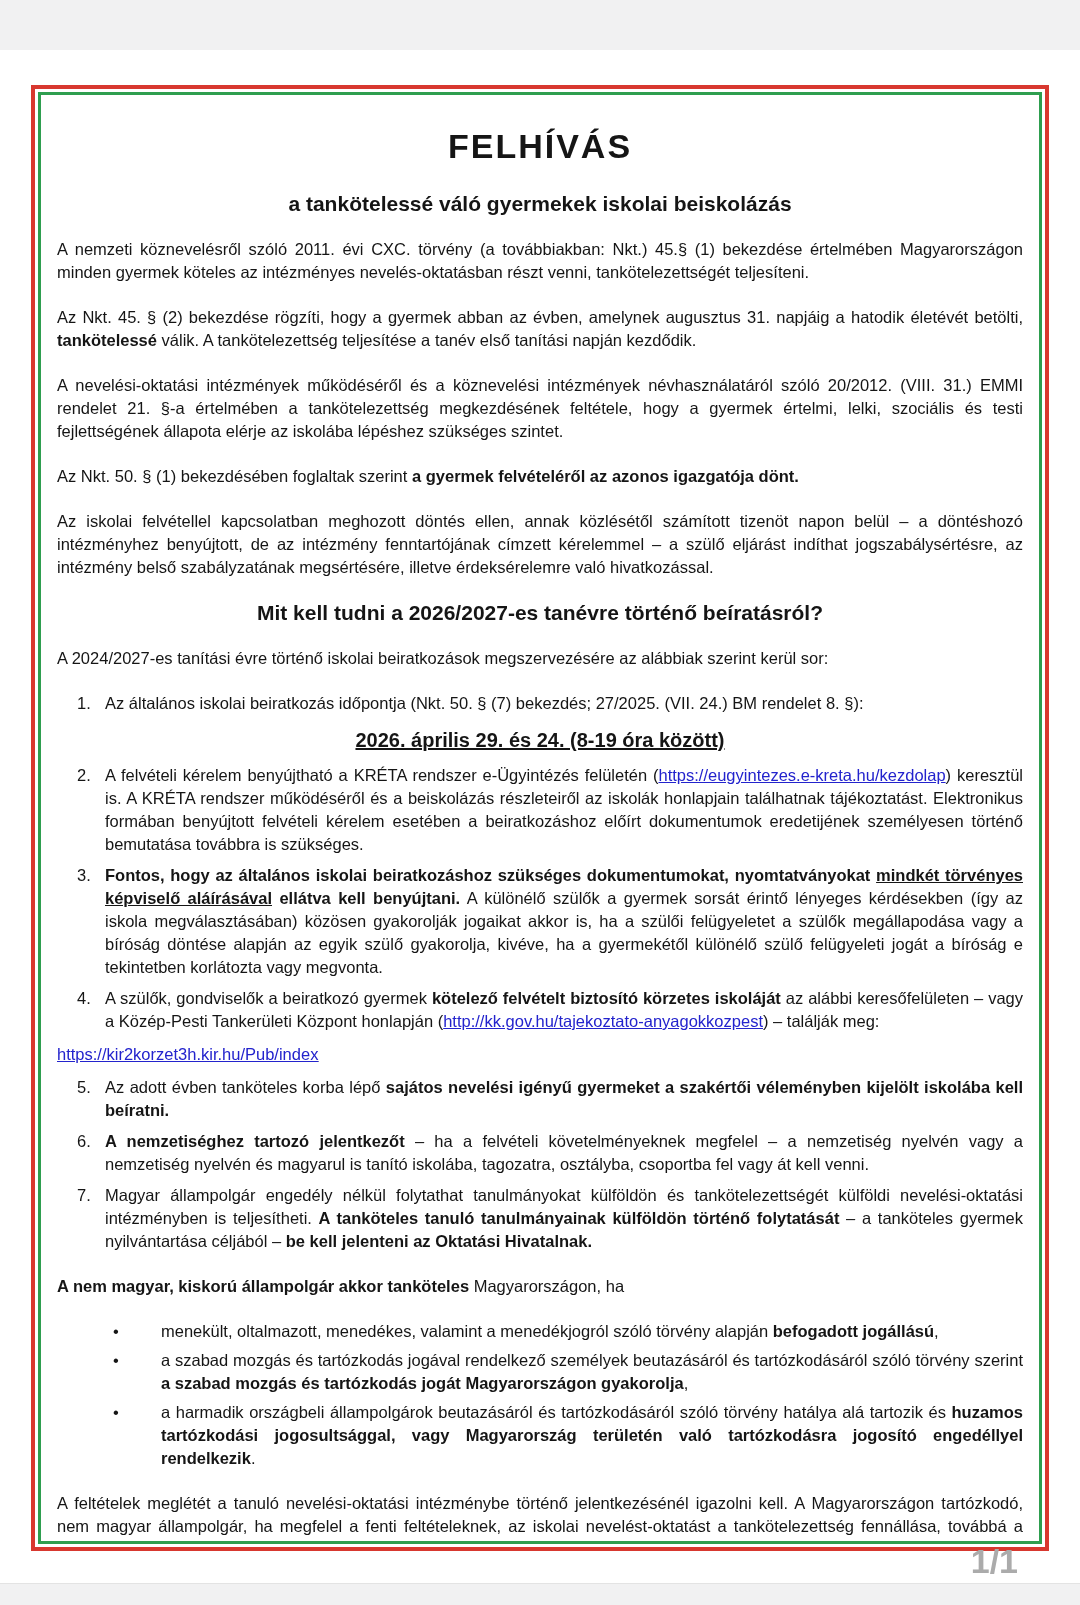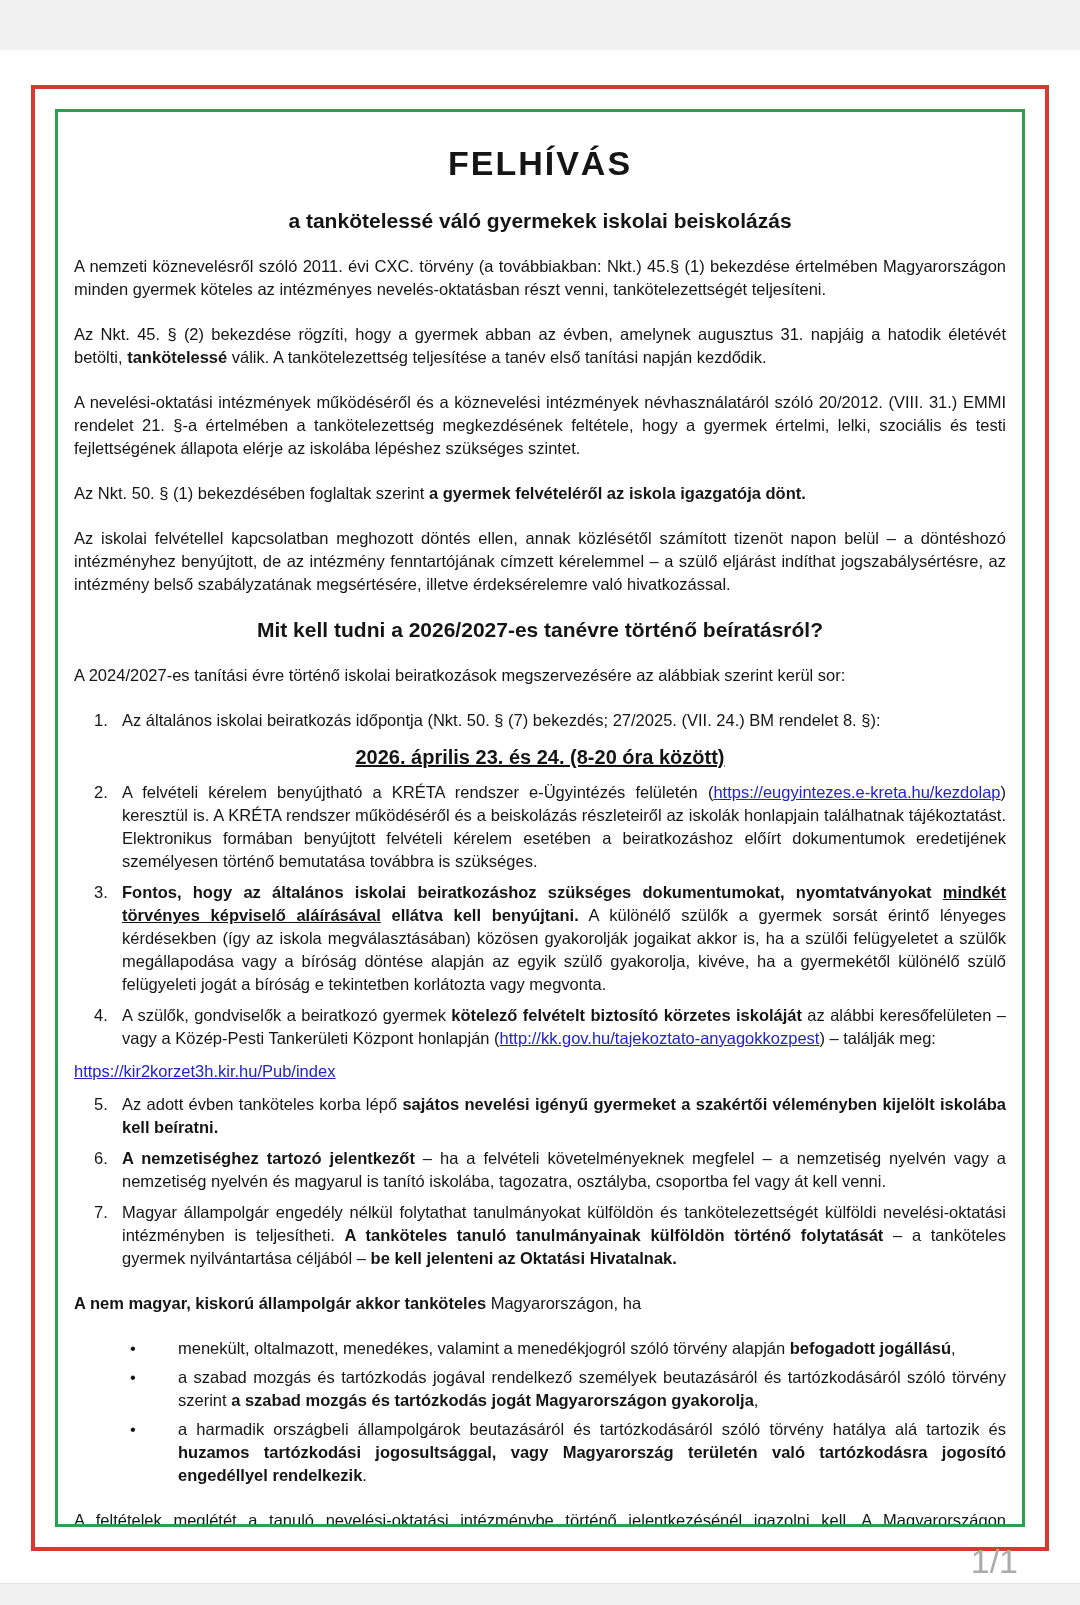--- a/index.html
+++ b/index.html
@@ -15,21 +15,21 @@
   body{
     width:1080px;height:1605px;background:#ffffff;
     font-family:"Liberation Sans","DejaVu Sans",sans-serif;
     color:var(--ink);
   }
   .top-strip{height:50px;background:var(--strip);}
   .bottom-strip{height:22px;background:var(--strip);border-top:1px solid #e3e3e3;}
   .page{position:relative;height:1533px;background:#fff;}
   .frame-outer{
     position:absolute;left:31px;top:35px;width:1018px;height:1466px;
-    border:4px solid var(--border_red);padding:20px;background:#fff;
+    border:4px solid var(--border_red);padding:3px;background:#fff;
   }
   .frame-inner{
     border:3px solid var(--border_green);height:100%;
     padding:10px 16px 0 16px;overflow:hidden;
   }
   h1.doc-title{
     font-size:34px;font-weight:bold;text-align:center;
     letter-spacing:2px;margin:22px 0 0 0;
   }
   h2.doc-subtitle{
@@ -66,50 +66,51 @@
   .bullet .dot{flex:none;width:48px;font-size:16.5px;line-height:23px;}
   .bullet .bullet-body{flex:1;font-size:16.5px;line-height:23px;text-align:justify;}
   .b{font-weight:bold;}
   .u{text-decoration:underline;}
   .sig{width:300px;margin:28px 110px 0 auto;text-align:center;}
   .sig-name{font-weight:bold;font-size:17px;margin-bottom:16px;}
   .pagenum{
     position:absolute;right:62px;top:1492px;
     font-size:34px;color:var(--page_indicator);
     font-family:"Liberation Sans","DejaVu Sans",sans-serif;
+    font-weight:bold;
   }
 </style>
 </head>
 <body>
 
 <div class="screen">
   <div class="top-strip"></div>
 
   <div class="page">
     <div class="frame-outer">
       <div class="frame-inner">
 
         <h1 class="doc-title">FELHÍVÁS</h1>
         <h2 class="doc-subtitle">a tankötelessé váló gyermekek iskolai beiskolázás</h2>
 
         <p class="body-p"><span>A nemzeti köznevelésről szóló 2011. évi CXC. törvény (a továbbiakban: Nkt.) 45.§ (1) bekezdése értelmében Magyarországon minden gyermek köteles az intézményes nevelés-oktatásban részt venni, tankötelezettségét teljesíteni.</span></p>
         <p class="body-p"><span>Az Nkt. 45. § (2) bekezdése rögzíti, hogy a gyermek abban az évben, amelynek augusztus 31. napjáig a hatodik életévét betölti, </span><span class="b">tankötelessé</span><span> válik. A tankötelezettség teljesítése a tanév első tanítási napján kezdődik.</span></p>
         <p class="body-p"><span>A nevelési-oktatási intézmények működéséről és a köznevelési intézmények névhasználatáról szóló 20/2012. (VIII. 31.) EMMI rendelet 21. §-a értelmében a tankötelezettség megkezdésének feltétele, hogy a gyermek értelmi, lelki, szociális és testi fejlettségének állapota elérje az iskolába lépéshez szükséges szintet.</span></p>
-        <p class="body-p"><span>Az Nkt. 50. § (1) bekezdésében foglaltak szerint </span><span class="b">a gyermek felvételéről az iskola igazgatója dönt.</span></p>
+        <p class="body-p"><span>Az Nkt. 50. § (1) bekezdésében foglaltak szerint </span><span class="b">a gyermek felvételéről az azonos igazgatója dönt.</span></p>
         <p class="body-p"><span>Az iskolai felvétellel kapcsolatban meghozott döntés ellen, annak közlésétől számított tizenöt napon belül – a döntéshozó intézményhez benyújtott, de az intézmény fenntartójának címzett kérelemmel – a szülő eljárást indíthat jogszabálysértésre, az intézmény belső szabályzatának megsértésére, illetve érdeksérelemre való hivatkozással.</span></p>
 
         <h3 class="section-title">Mit kell tudni a 2026/2027-es tanévre történő beíratásról?</h3>
         <p class="body-p">A 2024/2027-es tanítási évre történő iskolai beiratkozások megszervezésére az alábbiak szerint kerül sor:</p>
 
         <div class="li">
           <span class="num">1.</span>
           <div class="li-body"><span>Az általános iskolai beiratkozás időpontja (Nkt. 50. § (7) bekezdés; 27/2025. (VII. 24.) BM rendelet 8. §):</span></div>
         </div>
 
-        <div class="dateline">2026. április 23. és 24. (8-20 óra között)</div>
+        <div class="dateline">2026. április 29. és 24. (8-19 óra között)</div>
 
         <div class="li">
           <span class="num">2.</span>
           <div class="li-body"><span>A felvételi kérelem benyújtható a KRÉTA rendszer e-Ügyintézés felületén (</span><a class="lnk">https://eugyintezes.e-kreta.hu/kezdolap</a><span>) keresztül is. A KRÉTA rendszer működéséről és a beiskolázás részleteiről az iskolák honlapjain találhatnak tájékoztatást. Elektronikus formában benyújtott felvételi kérelem esetében a beiratkozáshoz előírt dokumentumok eredetijének személyesen történő bemutatása továbbra is szükséges.</span></div>
         </div>
 
         <div class="li">
           <span class="num">3.</span>
           <div class="li-body"><span class="b">Fontos, hogy az általános iskolai beiratkozáshoz szükséges dokumentumokat, nyomtatványokat </span><span class="b u">mindkét törvényes képviselő aláírásával</span><span class="b"> ellátva kell benyújtani.</span><span> A különélő szülők a gyermek sorsát érintő lényeges kérdésekben (így az iskola megválasztásában) közösen gyakorolják jogaikat akkor is, ha a szülői felügyeletet a szülők megállapodása vagy a bíróság döntése alapján az egyik szülő gyakorolja, kivéve, ha a gyermekétől különélő szülő felügyeleti jogát a bíróság e tekintetben korlátozta vagy megvonta.</span></div>
         </div>

